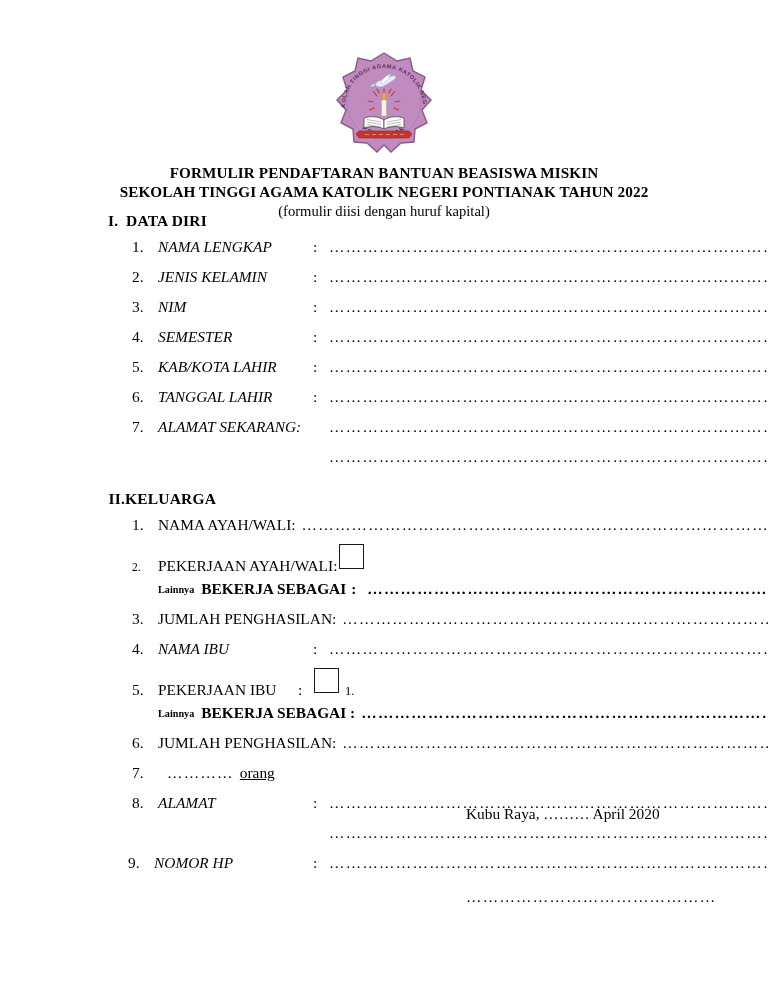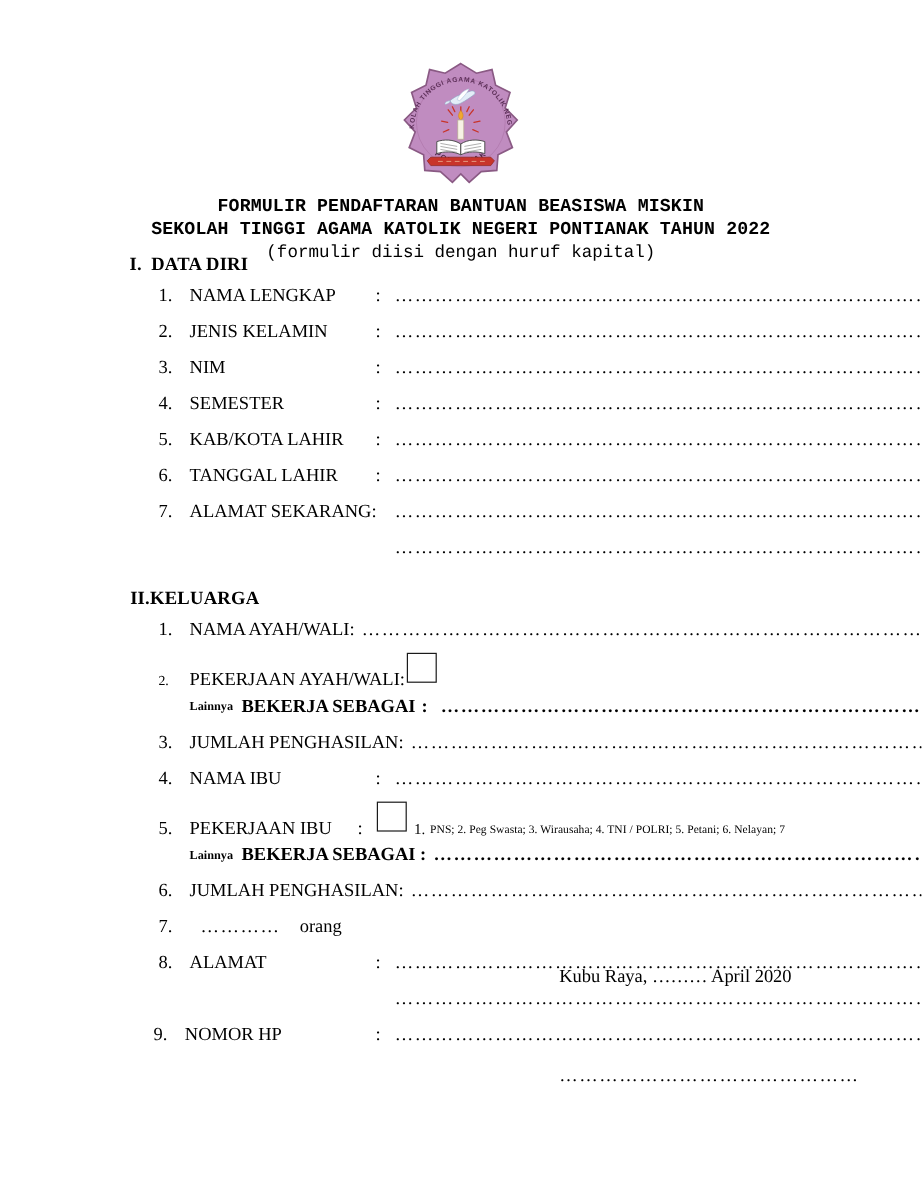--- a/index.html
+++ b/index.html
@@ -39,21 +39,20 @@
   }
   .logo svg { display: block; }
 
   
   .title-block {
     position: absolute;
     left: 0;
     right: 0;
     top: 163px;
     text-align: center;
-    font-family: Liberation Mono, monospace;
   }
   .title-line {
     font-weight: bold;
     font-size: 15.2px;
     letter-spacing: 0.1px;
     line-height: 19px;
     white-space: nowrap;
   }
   .subtitle-line {
     font-size: 14.6px;
@@ -105,20 +104,21 @@
     font-size: 15.4px;
   }
   .num.small { font-size: 11.5px; }
   .label {
     white-space: nowrap;
   }
   .label-fixed {
     width: 155px;
     flex: 0 0 155px;
     white-space: nowrap;
+    font-style: italic;
   }
   .colon {
     width: 14px;
     flex: 0 0 14px;
   }
   .dots {
     flex: 1 1 auto;
     overflow: hidden;
     white-space: nowrap;
     letter-spacing: 1.3px;
@@ -379,39 +379,38 @@
       <span class="colon">:</span>
       <span class="dots dots-pad">…………………………………………………………………………………</span>
     </div>
 
     <div class="row row-tall">
       <span class="num">5.</span>
       <span class="label" style="width:140px;flex:0 0 140px;">PEKERJAAN IBU</span>
       <span class="colon">:</span>
       <span class="checkbox"></span>
       <span class="opts-big1" style="margin-right:4px;">1.</span>
-      <span class="opts">PNS; 2. Peg Swasta; 3. Wirausaha; 4. TNI / POLRI; 5. Petani; 6. Nelayan; 7</span>
     </div>
 
     <div class="row-lain">
       <span class="lain-word">Lainnya</span>
       <span class="label">BEKERJA SEBAGAI :</span>
       <span class="dots" style="padding-right:70px;margin-left:6px;">………………………………………………………………………………</span>
     </div>
 
     <div class="row">
       <span class="num">6.</span>
       <span class="label">JUMLAH PENGHASILAN:</span>
       <span class="dots dots-pad" style="margin-left:6px;">………………………………………………………………………………</span>
     </div>
 
     <div class="row">
       <span class="num">7.</span>
       <span class="label" style="letter-spacing:1.3px;margin-left:9px;">…………</span>
-      <span class="label" style="margin-left:16px;">orang</span>
+      <span class="label" style="margin-left:6px;text-decoration:underline;">orang</span>
     </div>
 
     <div class="row">
       <span class="num">8.</span>
       <span class="label-fixed">ALAMAT</span>
       <span class="colon">:</span>
       <span class="dots dots-pad">…………………………………………………………………………………</span>
     </div>
 
     <div class="row-cont">

